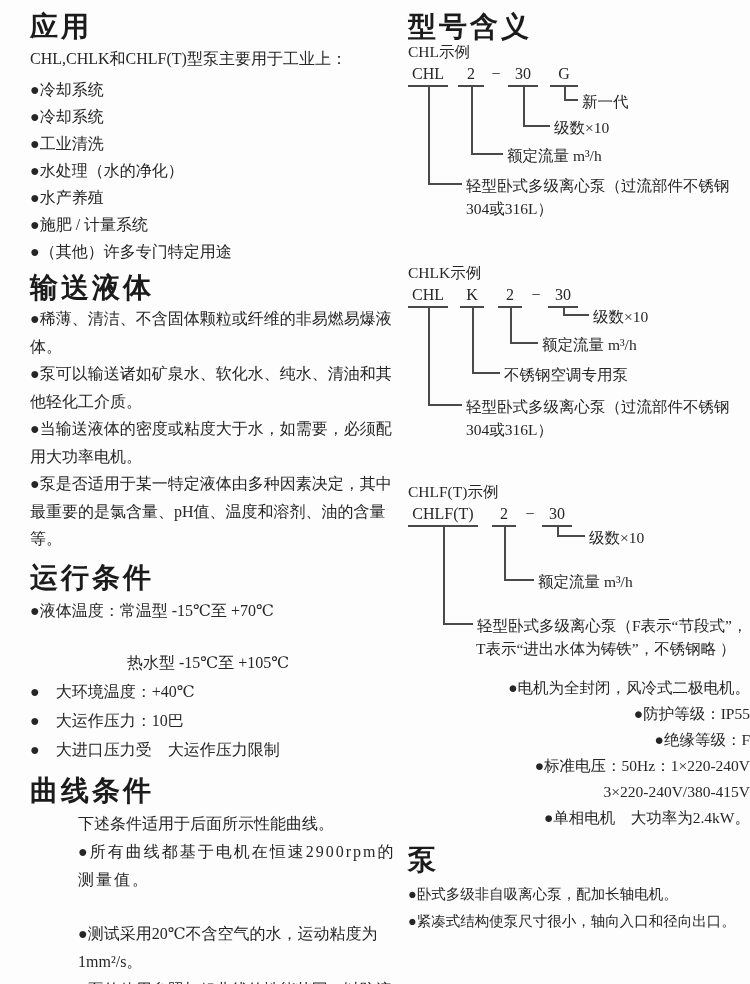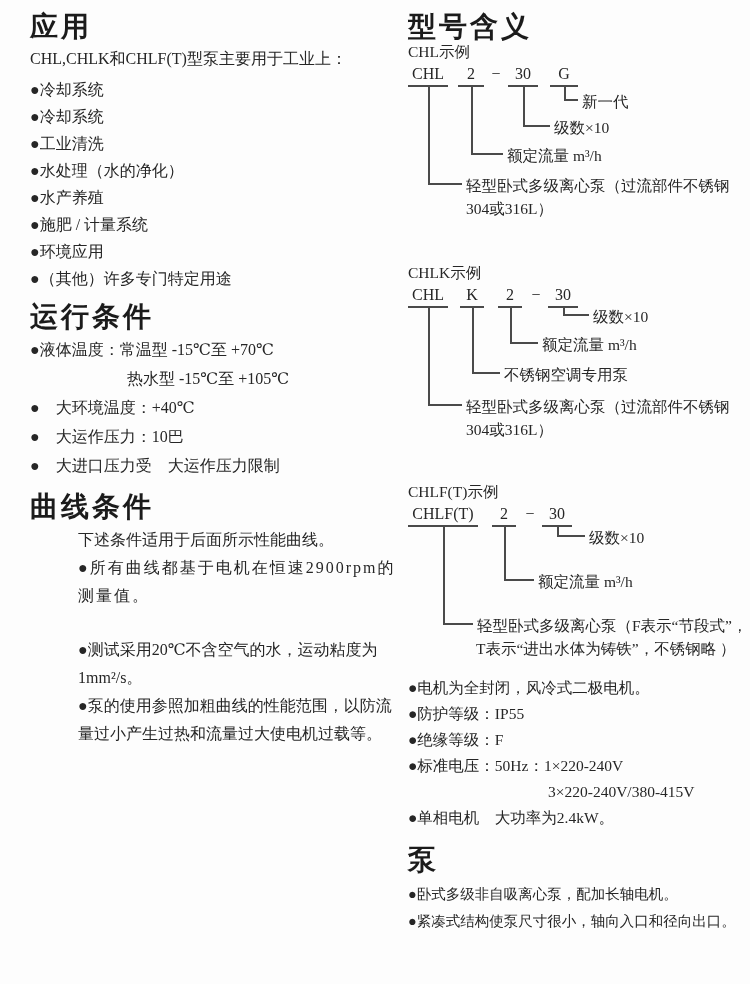--- a/index.html
+++ b/index.html
@@ -28,21 +28,21 @@
   }
   p { margin: 0; }
 
   
   .app-intro { line-height: 26px; margin: 6px 0 4px 0; }
   .app-item  { line-height: 27px; }
   .sec-liquids .sec-title  { margin-top: 10px; margin-bottom: 4px; }
   .liq-bullet { line-height: 27.5px; }
   .sec-operating .sec-title { margin-top: 12px; margin-bottom: 5px; }
   .op-line  { line-height: 29px; }
-  .op-line2 { padding-left: 97px; }
+  .op-line2 { padding-left: 97px; margin-top: 23px; }
   .sec-curve .sec-title { margin-top: 14px; margin-bottom: 6px; }
   .curve-line { line-height: 28px; margin-left: 48px; }
   .ls2 { letter-spacing: 2px; }
   .gap-top { margin-top: 26px; }
 
   
   .example-label { line-height: 20px; margin-top: 2px; }
   .diagram { position: relative; margin-top: 3px; }
   .d-chl  { height: 162px; margin-bottom: 36px; }
   .d-chlk { height: 160px; margin-bottom: 36px; }
@@ -55,43 +55,49 @@
     border-bottom: 2px solid #4a4a4a;
   }
   .tok-plain { border-bottom: none; }
   .conn {
     position: absolute;
     border-left: 2px solid #4a4a4a;
     border-bottom: 2px solid #4a4a4a;
   }
   .callout { position: absolute; white-space: nowrap; line-height: 21px; font-size: 15.5px; }
   .sec-motor .sec-title { margin-bottom: 8px; }
-  .motor-line { line-height: 26px; }
+  .motor-line { line-height: 26px; text-align: right; }
   .motor-indent { padding-left: 140px; }
   .sec-pump .sec-title { margin-top: 16px; margin-bottom: 8px; }
   .pump-line { line-height: 27px; white-space: nowrap; font-size: 14.5px; }
 </style>
 </head>
 <body>
 
 <div class="col col-left">
 
   <section class="sec-application">
     <h2 class="sec-title">应用</h2>
     <p class="app-intro">CHL,CHLK和CHLF(T)型泵主要用于工业上：</p>
     <p class="app-item">●冷却系统</p>
     <p class="app-item">●冷却系统</p>
     <p class="app-item">●工业清洗</p>
     <p class="app-item">●水处理（水的净化）</p>
     <p class="app-item">●水产养殖</p>
     <p class="app-item">●施肥 / 计量系统</p>
-    <p class="app-item">●环境应用</p>
     <p class="app-item">●（其他）许多专门特定用途</p>
   </section>
 
+  <section class="sec-liquids">
+    <h2 class="sec-title">输送液体</h2>
+    <p class="liq-bullet">●稀薄、清洁、不含固体颗粒或纤维的非易燃易爆液体。</p>
+    <p class="liq-bullet">●泵可以输送诸如矿泉水、软化水、纯水、清油和其他轻化工介质。</p>
+    <p class="liq-bullet">●当输送液体的密度或粘度大于水，如需要，必须配用大功率电机。</p>
+    <p class="liq-bullet">●泵是否适用于某一特定液体由多种因素决定，其中最重要的是氯含量、pH值、温度和溶剂、油的含量等。</p>
+  </section>
 
   <section class="sec-operating">
     <h2 class="sec-title">运行条件</h2>
     <p class="op-line">●液体温度：常温型 -15℃至 +70℃</p>
     <p class="op-line op-line2">热水型 -15℃至 +105℃</p>
     <p class="op-line">●　大环境温度：+40℃</p>
     <p class="op-line">●　大运作压力：10巴</p>
     <p class="op-line">●　大进口压力受　大运作压力限制</p>
   </section>
 

